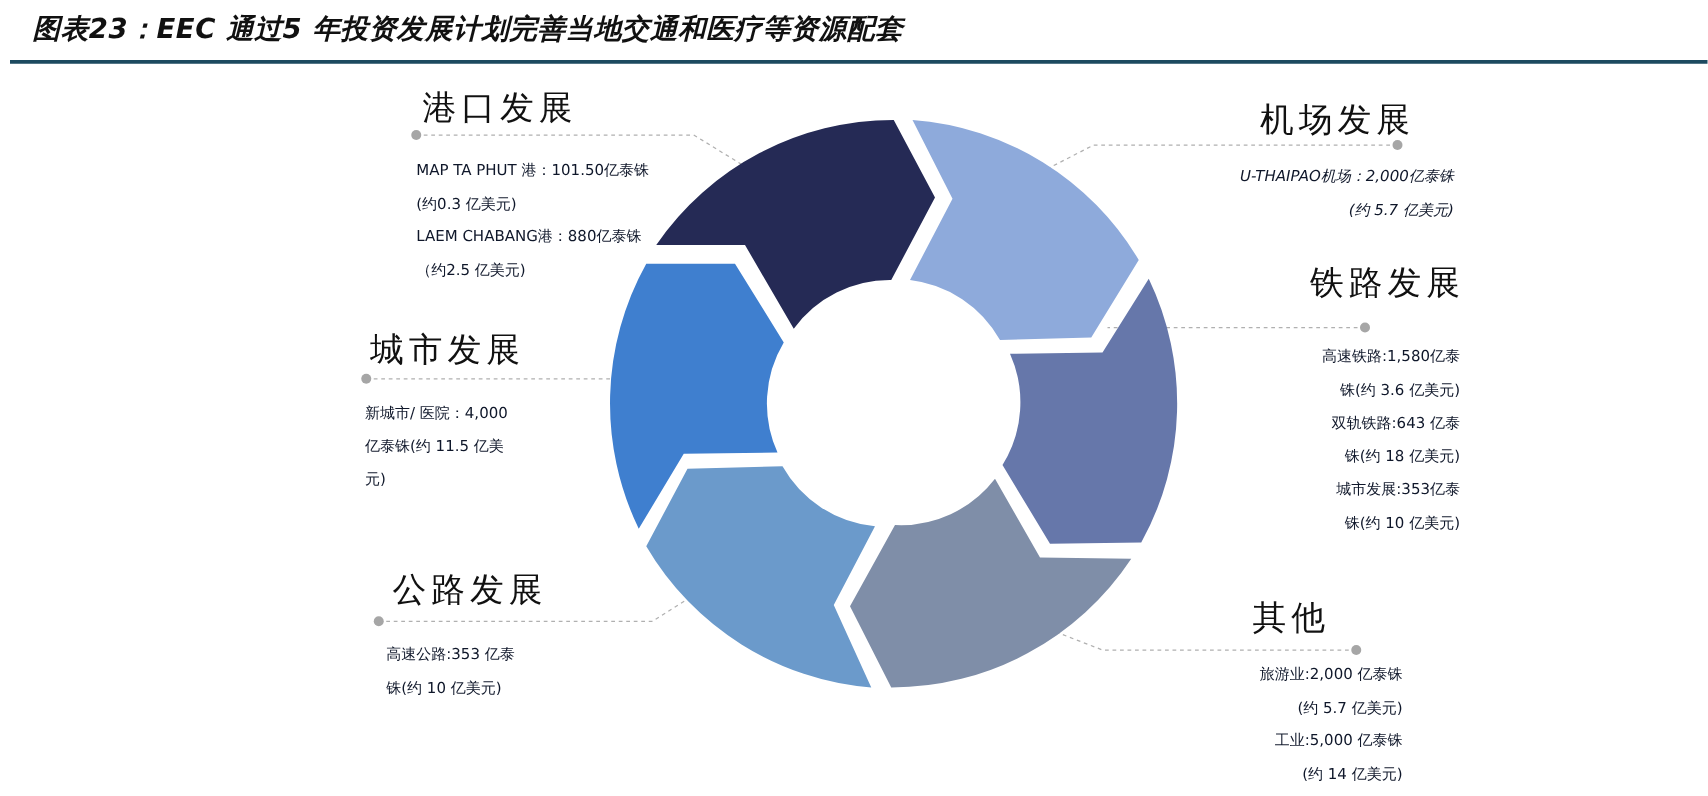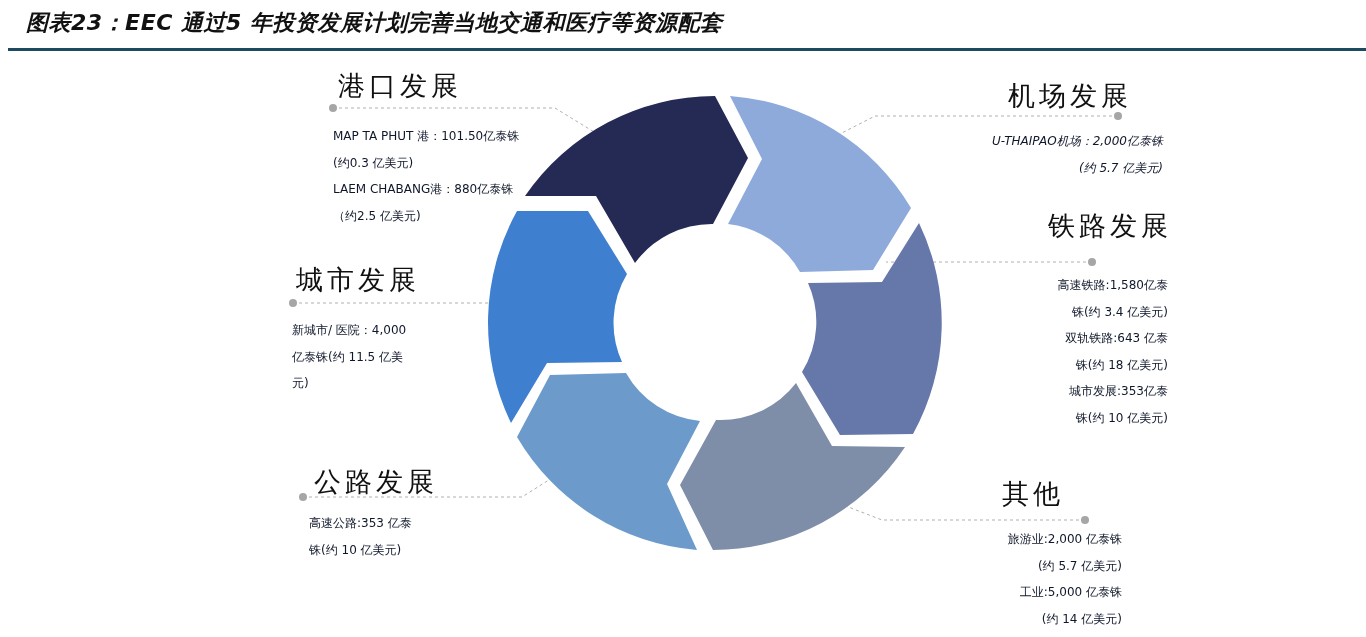--- a/index.html
+++ b/index.html
@@ -50,38 +50,38 @@
 
   <path fill="#6b9acb" d="M697,550 A230,230 0 0 1 517,437 L550,375 L626,373 A95,95 0 0 0 700,421 L667,484 Z"></path>
 
   <path fill="#3f7fcf" d="M511,423 A230,230 0 0 1 517,211 L588,211 L627,274 A95,95 0 0 0 622,362 L547,363 Z"></path>
 </svg>
 
 <div class="heading" style="left:338px;top:68px;">港口发展</div>
 <div class="heading" style="left:1008px;top:78px;">机场发展</div>
 <div class="heading" style="left:1048px;top:208px;font-family:Liberation Mono, monospace;">铁路发展</div>
 <div class="heading" style="left:1002px;top:476px;">其他</div>
-<div class="heading" style="left:314px;top:464px;">公路发展</div>
+<div class="heading" style="left:314px;top:454px;">公路发展</div>
 <div class="heading" style="left:296px;top:262px;">城市发展</div>
 
 <div class="desc" style="left:333px;top:123px;">
   <div>MAP TA PHUT 港：101.50亿泰铢</div>
   <div>(约0.3 亿美元)</div>
   <div>LAEM CHABANG港：880亿泰铢</div>
   <div>（约2.5 亿美元)</div>
 </div>
 
 <div class="desc right" style="right:203px;top:128px;font-style:italic;">
   <div>U-THAIPAO机场：2,000亿泰铢</div>
   <div>(约 5.7 亿美元)</div>
 </div>
 
 <div class="desc right" style="right:198px;top:272px;">
   <div>高速铁路:1,580亿泰</div>
-  <div>铢(约 3.4 亿美元)</div>
+  <div>铢(约 3.6 亿美元)</div>
   <div>双轨铁路:643 亿泰</div>
   <div>铢(约 18 亿美元)</div>
   <div>城市发展:353亿泰</div>
   <div>铢(约 10 亿美元)</div>
 </div>
 
 <div class="desc right" style="right:244px;top:526px;">
   <div>旅游业:2,000 亿泰铢</div>
   <div>(约 5.7 亿美元)</div>
   <div>工业:5,000 亿泰铢</div>

